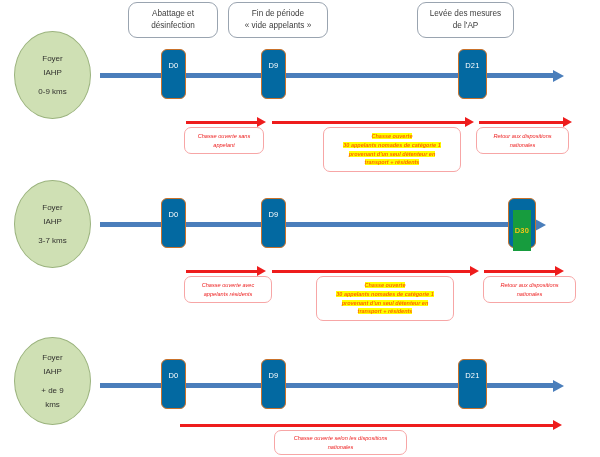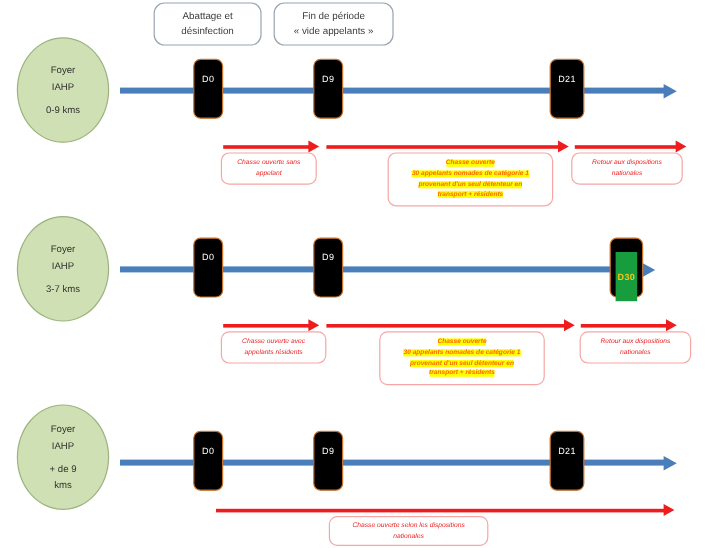--- a/index.html
+++ b/index.html
@@ -69,21 +69,21 @@
     width: 0; height: 0;
     border-top: 6px solid transparent;
     border-bottom: 6px solid transparent;
     border-left: 11px solid #4a7ebb;
   }
 
   
   .milestone {
     position: absolute;
     box-sizing: border-box;
-    background: #000000;
+    background: #0369a1;
     border: 1px solid #c9712a;
     border-radius: 6px;
     display: flex;
     align-items: flex-start;
     justify-content: center;
     padding-top: 11px;
   }
   .milestone .mlabel {
     font-size: 7.5px;
     color: #ffffff;
@@ -151,20 +151,26 @@
     </div>
   </div>
 
   <div class="callout" style="left:228px; top:2px; width:100px; height:36px;">
     <div>
       <div>Fin de période</div>
       <div>« vide appelants »</div>
     </div>
   </div>
 
+  <div class="callout" style="left:417px; top:2px; width:97px; height:36px;">
+    <div>
+      <div>Levée des mesures</div>
+      <div>de l'AP</div>
+    </div>
+  </div>
 
   <div class="foyer" style="left:14px; top:31px; width:77px; height:88px;">
     <div>Foyer</div>
     <div>IAHP</div>
     <div class="gap"></div>
     <div>0-9 kms</div>
   </div>
 
   <div class="timeline" style="left:100px; top:73px; width:455px;"></div>
   <div class="timeline-head" style="left:553px; top:70px;"></div>

